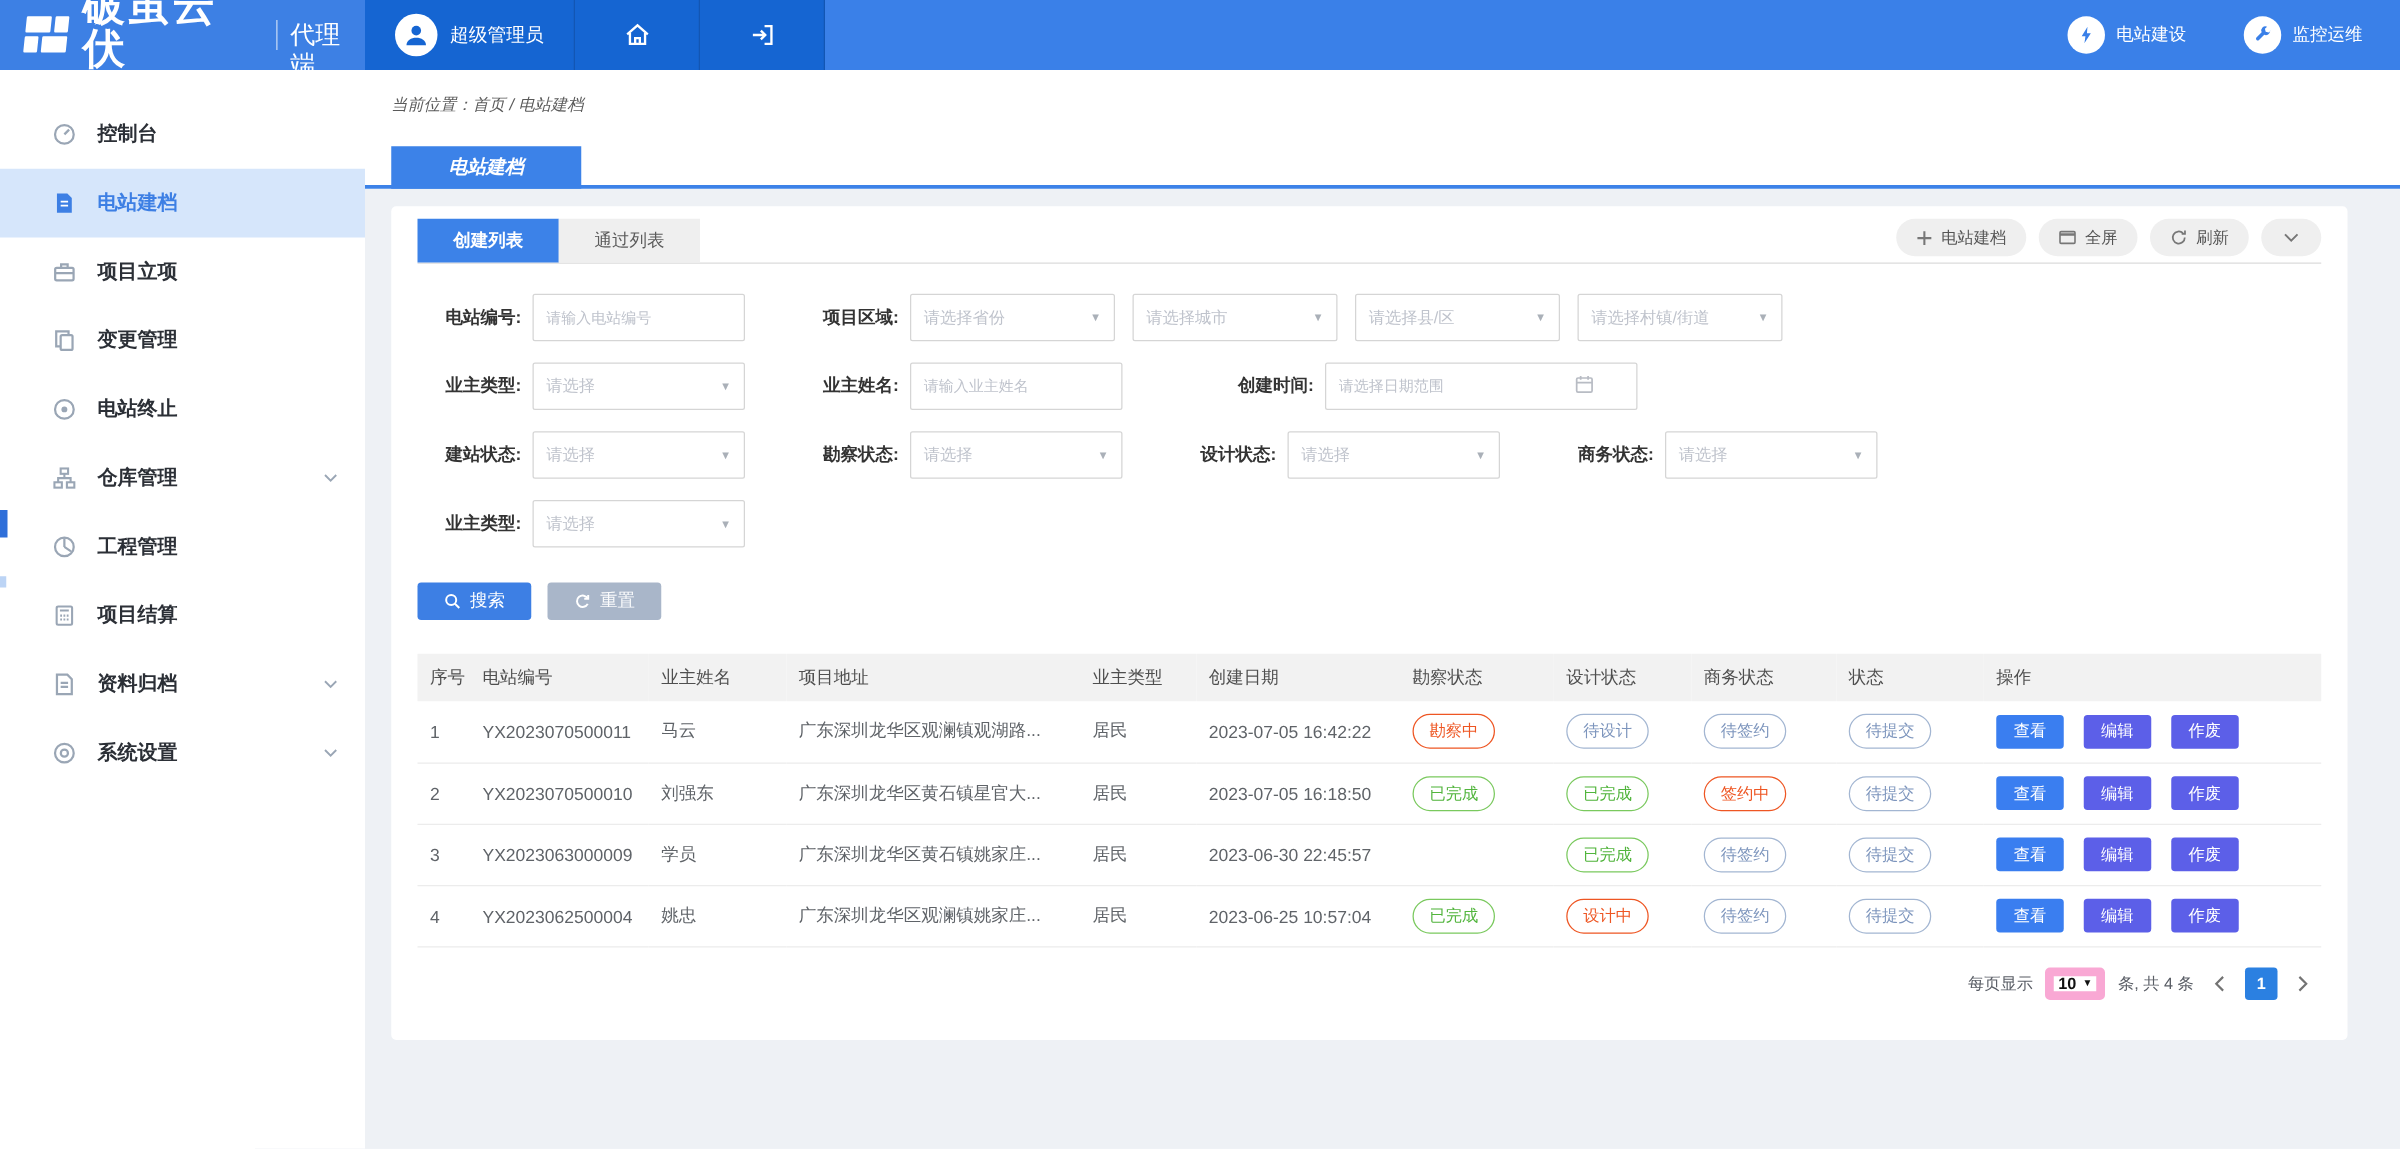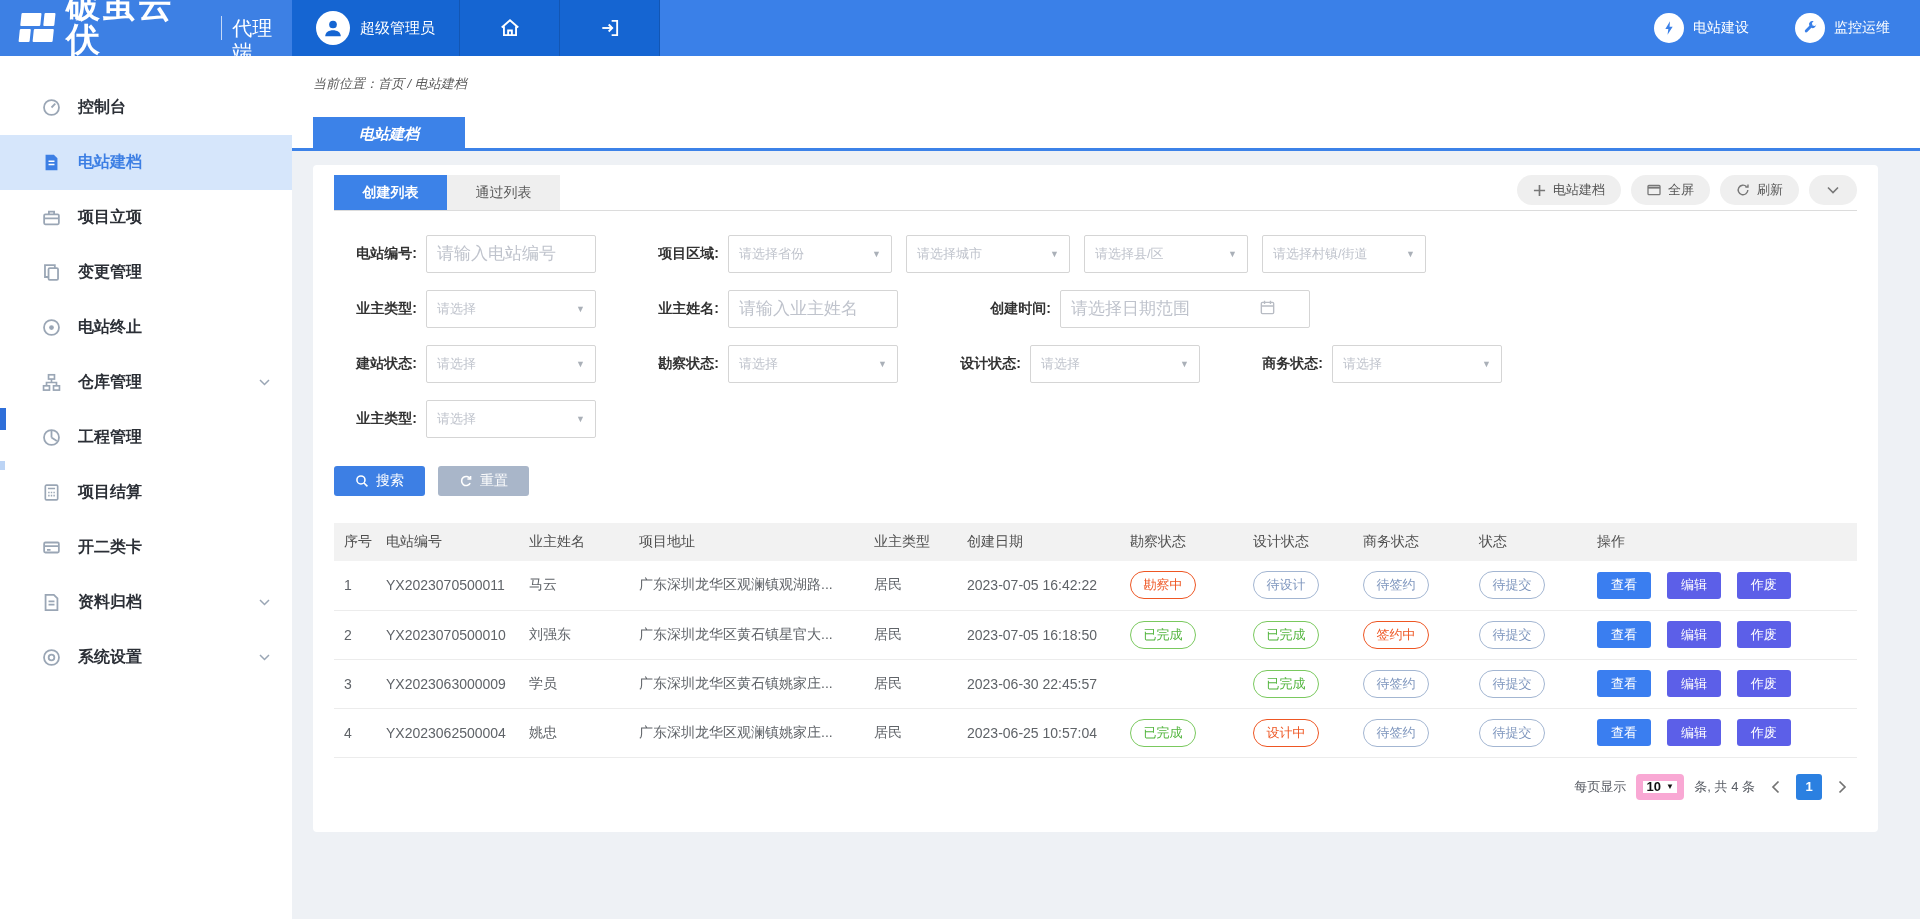--- a/index.html
+++ b/index.html
@@ -52,21 +52,21 @@
   .pill-btn { height:30px; border-radius:16px; background:#efefef; padding:0 16px; font-size:13px; color:#555; display:flex; gap:7px; align-items:center; cursor:pointer; }
   .pill-btn svg { stroke:#777; }
   .pill-caret { width:48px; justify-content:center; padding:0; }
 
   
   .filters { padding-top:24px; }
   .frow { display:flex; align-items:center; margin-bottom:17px; }
   .fgroup { display:flex; align-items:center; width:302px; flex:none; }
   .fgroup.auto { width:auto; }
   .flabel { width:92px; text-align:right; padding-right:9px; font-size:14px; font-weight:bold; color:#333; flex:none; }
-  .fin { width:170px; height:38px; border:1px solid #d5d5d5; border-radius:2px; font-size:17px; color:#14532d; padding:0 10px; font-family:"Liberation Sans",sans-serif; }
+  .fin { width:170px; height:38px; border:1px solid #d5d5d5; border-radius:2px; font-size:12px; color:#14532d; padding:0 10px; font-family:"Liberation Sans",sans-serif; }
   .fin::placeholder { color:#bfc3cc; }
   .fsel { width:170px; height:38px; border:1px solid #d5d5d5; border-radius:2px; display:flex; align-items:center; justify-content:space-between; padding:0 10px; cursor:pointer; background:#fff; }
   .fsel .ph { font-size:13px; color:#bfc3cc; }
   .fsel .caret { font-size:9px; color:#aab0b8; }
   .region-group { display:flex; gap:14px; }
   .fsel.region { width:164px; }
   .fdate { position:relative; width:224px; }
   .fdate .fin { width:250px; padding-right:32px; }
   .fdate .cal { position:absolute; right:8px; top:9px; }
   .btn-row { margin-top:28px; display:flex; gap:13px; }
@@ -231,29 +231,20 @@
       <span>工程管理</span>
     </div>
     <div class="nav-item">
       <span class="ni-icon">
           <svg width="19" height="19" viewBox="0 0 16 16" fill="none" stroke-width="1.4">
             <rect x="2.8" y="1.8" width="10.4" height="12.4" rx="1"></rect>
             <path d="M5 4.6 h6 M5.2 8 h1.2 M7.4 8 h1.2 M9.6 8 h1.2 M5.2 10.6 h1.2 M7.4 10.6 h1.2 M9.6 10.6 h1.2"></path>
           </svg>
         </span>
       <span>项目结算</span>
-    </div>
-    <div class="nav-item">
-      <span class="ni-icon">
-          <svg width="19" height="19" viewBox="0 0 16 16" fill="none" stroke-width="1.5">
-            <rect x="1.8" y="3.8" width="12.4" height="8.4" rx="1"></rect>
-            <path d="M1.8 6.8 h12.4 M4.2 10 h3"></path>
-          </svg>
-        </span>
-      <span>开二类卡</span>
     </div>
     <div class="nav-item">
       <span class="ni-icon">
           <svg width="19" height="19" viewBox="0 0 16 16" fill="none" stroke-width="1.5">
             <path d="M3 1.5 h7 l3 3 V14.5 H3 Z"></path>
             <path d="M5.5 7 h5 M5.5 9.7 h5"></path>
           </svg>
         </span>
       <span>资料归档</span>
       <svg class="nav-chevron" width="11" height="7" viewBox="0 0 11 7" fill="none" stroke="#555" stroke-width="1.5">

